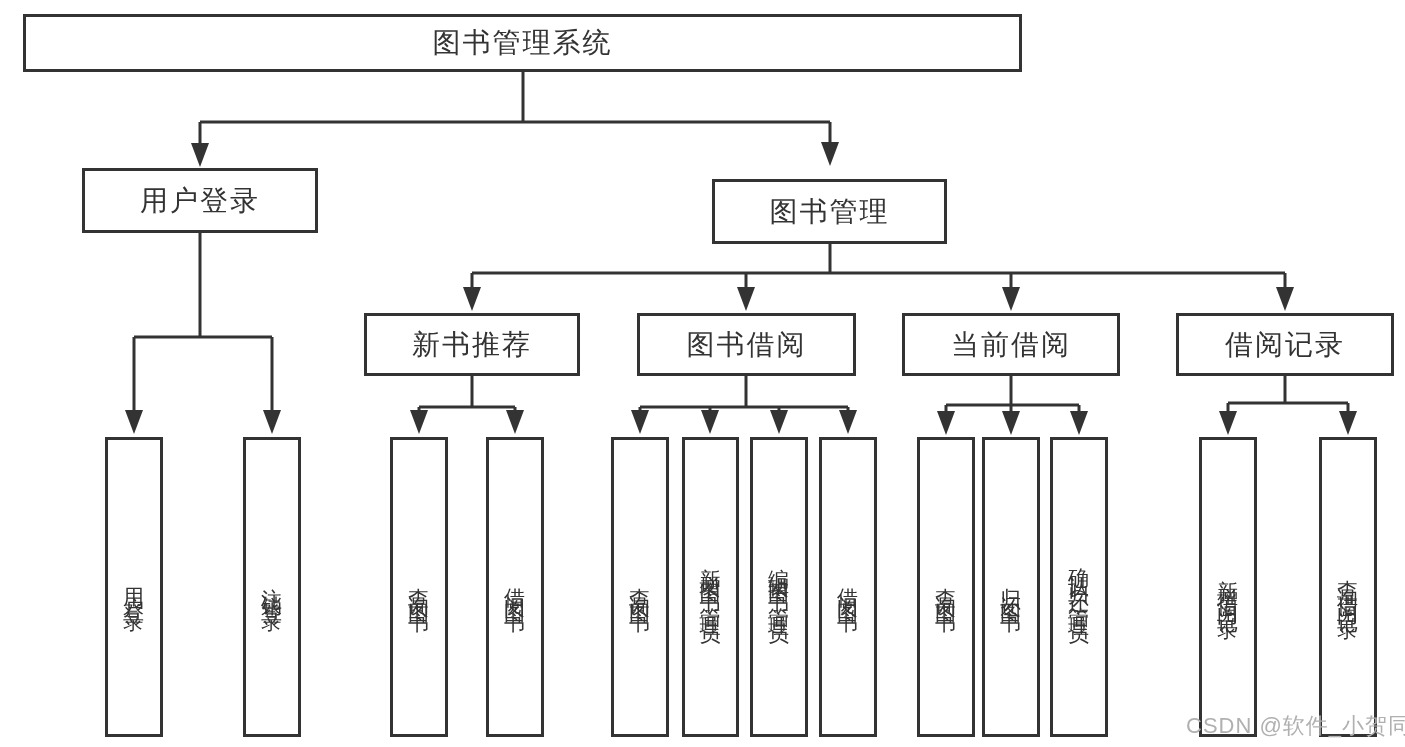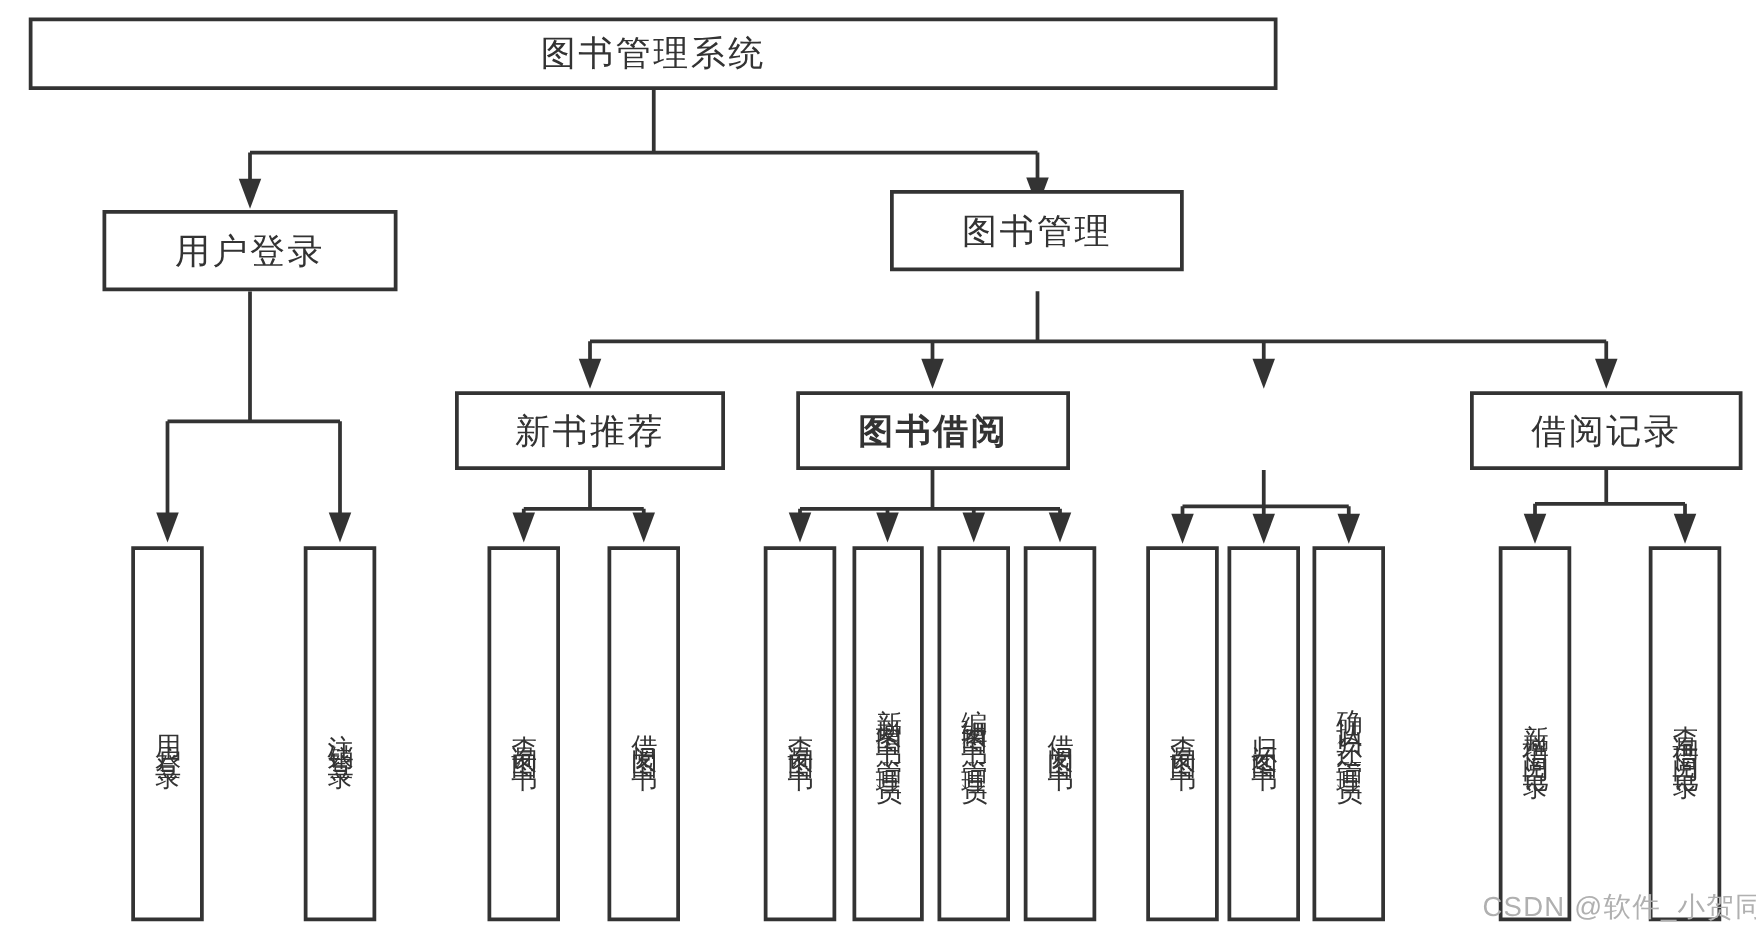--- a/index.html
+++ b/index.html
@@ -122,29 +122,32 @@
     </g>
   </svg>
 
   <div class="box" style="left:23px; top:14px; width:999px; height:58px;">
     <span class="hlabel">图书管理系统</span>
   </div>
 
   <div class="box" style="left:82px; top:168px; width:236px; height:65px;">
     <span class="hlabel">用户登录</span>
   </div>
-  <div class="box" style="left:712px; top:152px; width:235px; height:65px;">
+  <div class="box" style="left:712px; top:179px; width:235px; height:65px;">
     <span class="hlabel">图书管理</span>
   </div>
 
   <div class="box" style="left:364px; top:313px; width:216px; height:63px;">
     <span class="hlabel">新书推荐</span>
   </div>
-  <div class="box" style="left:637px; top:313px; width:219px; height:63px;font-weight:bold;">
+  <div class="box" style="left:637px; top:313px; width:219px; height:63px;">
     <span class="hlabel">图书借阅</span>
+  </div>
+  <div class="box" style="left:902px; top:313px; width:218px; height:63px;">
+    <span class="hlabel">当前借阅</span>
   </div>
   <div class="box" style="left:1176px; top:313px; width:218px; height:63px;">
     <span class="hlabel">借阅记录</span>
   </div>
 
   <div class="box" style="left:105px; top:437px; width:58px; height:300px;">
     <span class="vtext">用户登录</span>
   </div>
   <div class="box" style="left:243px; top:437px; width:58px; height:300px;">
     <span class="vtext">注销登录</span>

